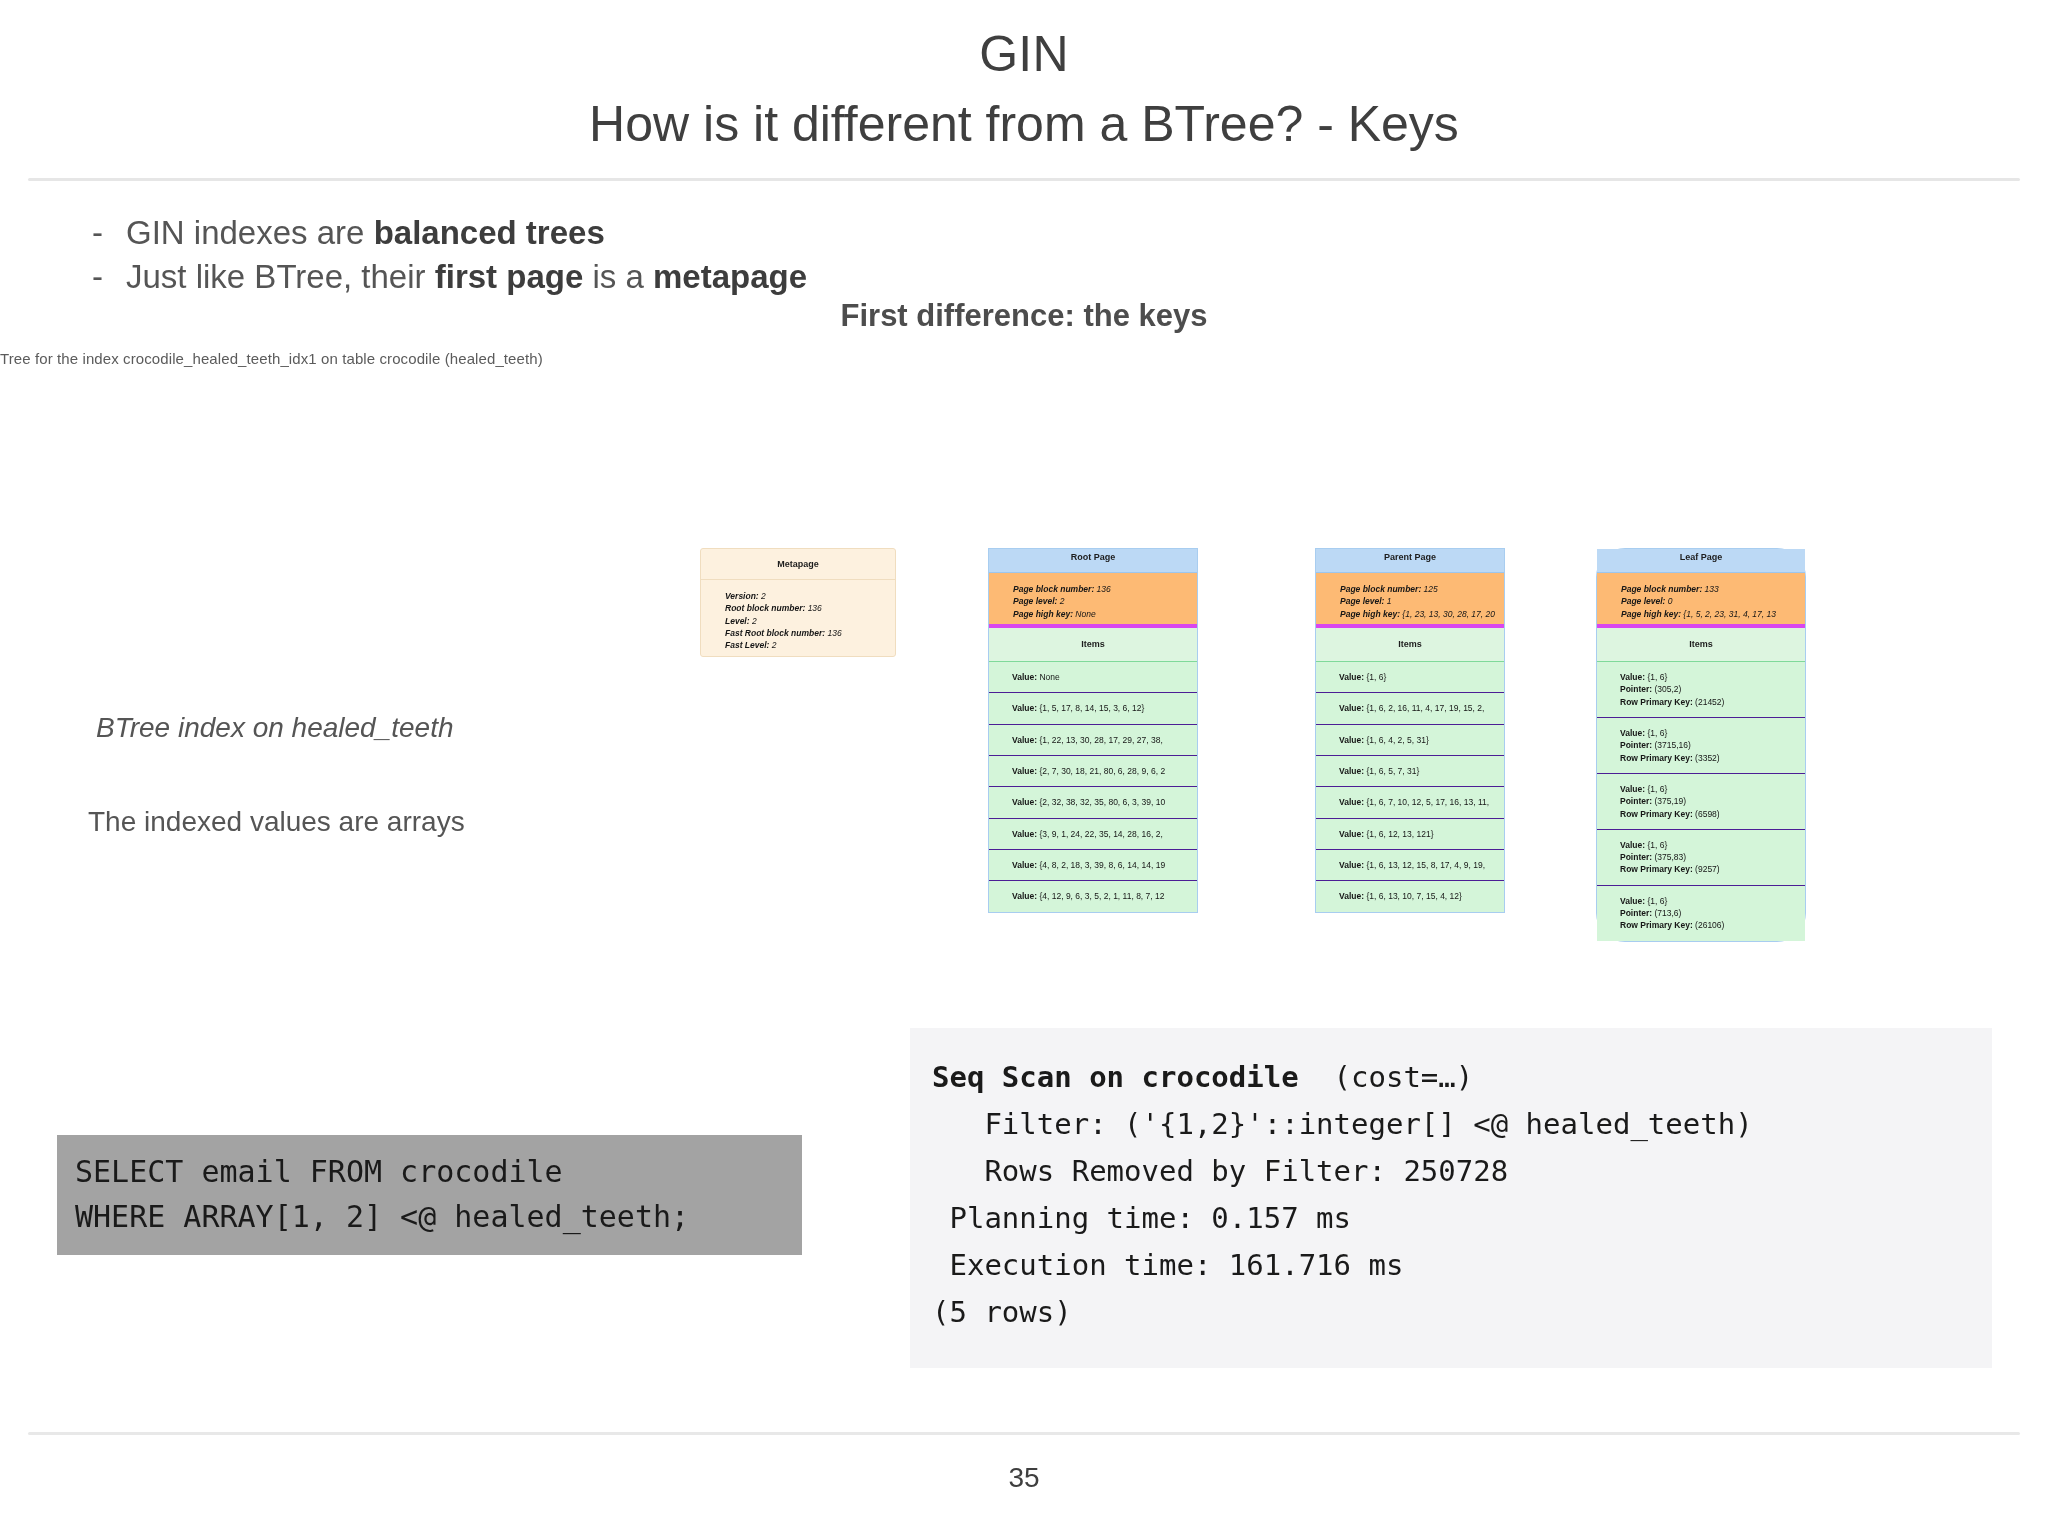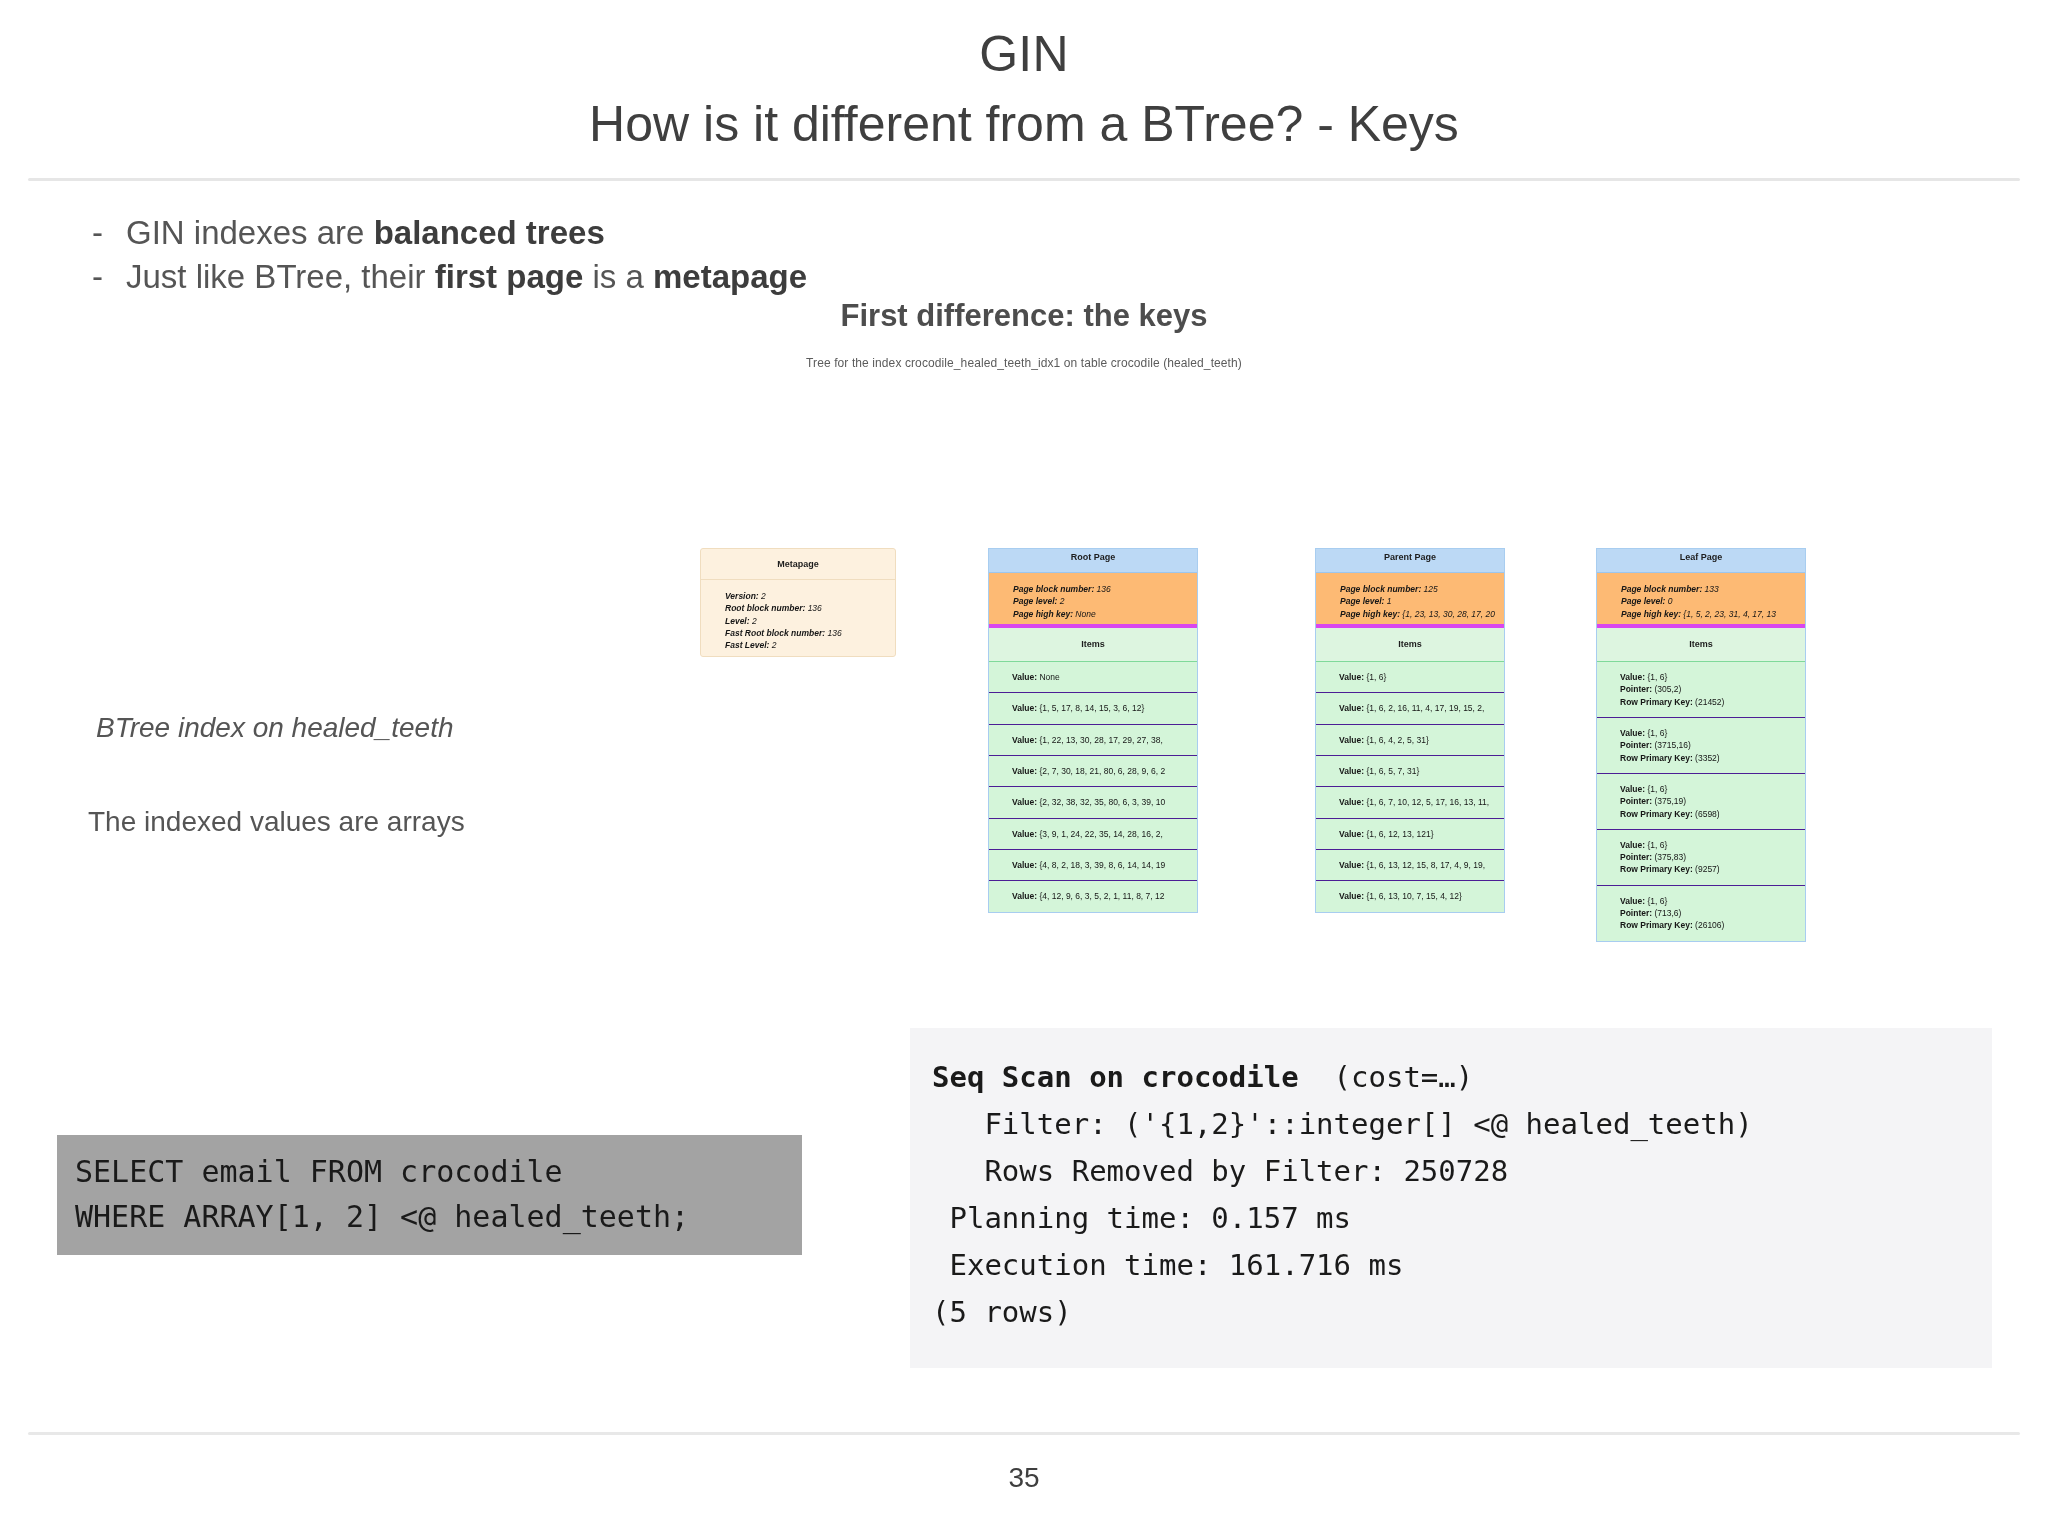--- a/index.html
+++ b/index.html
@@ -71,23 +71,22 @@
   .bullet-text b { font-weight: 700; color: #3d3d3d; }
 
   
   .section-heading {
     text-align: center;
     font-size: 31px;
     font-weight: 700;
     color: #4d4d4d;
   }
   .diagram-caption {
-    margin-top: 22px;
-    text-align: center;
-    font-size: 12px;
+    margin-top: 16px;
+    font-size: 15px;
     color: #5b5b5b;
     letter-spacing: 0.1px;
     filter: blur(0.35px);
   }
 
   
   .diagram {
     position: absolute;
     left: 700px;
     top: 548px;
@@ -166,21 +165,21 @@
     background: #d4f5d9;
     border-bottom: 1px solid #4c1d95;
     padding: 9px 5px 9px 9px;
     min-height: 30px;
     box-sizing: border-box;
   }
   .dg-item:last-child { border-bottom: none; }
 
   .root { left: 288px; width: 210px; }
   .parent { left: 615px; width: 190px; }
-  .leaf { left: 896px; width: 210px; }
+  .leaf { left: 896px; width: 210px; border-radius: 29px; }
 
   
   .annot-italic {
     position: absolute;
     left: 96px;
     top: 712px;
     font-size: 28px;
     font-style: italic;
     color: #555555;
   }

